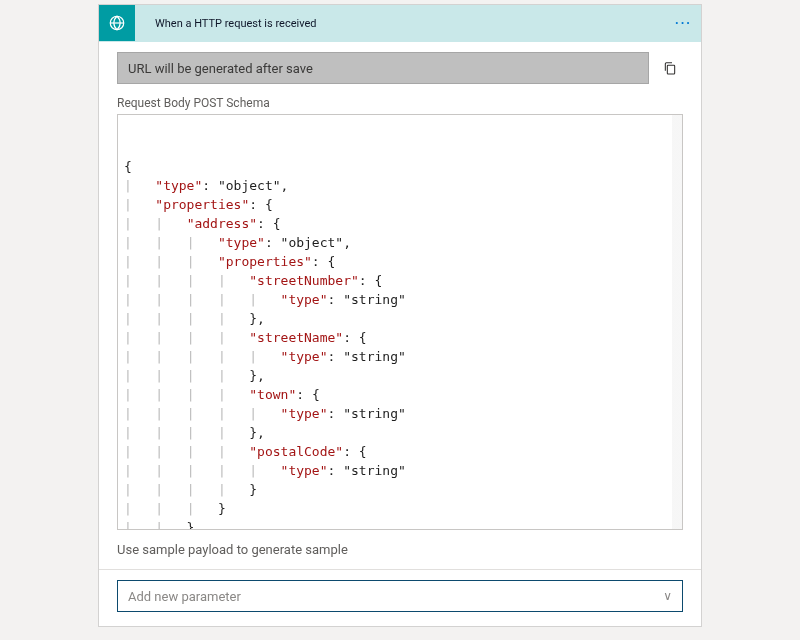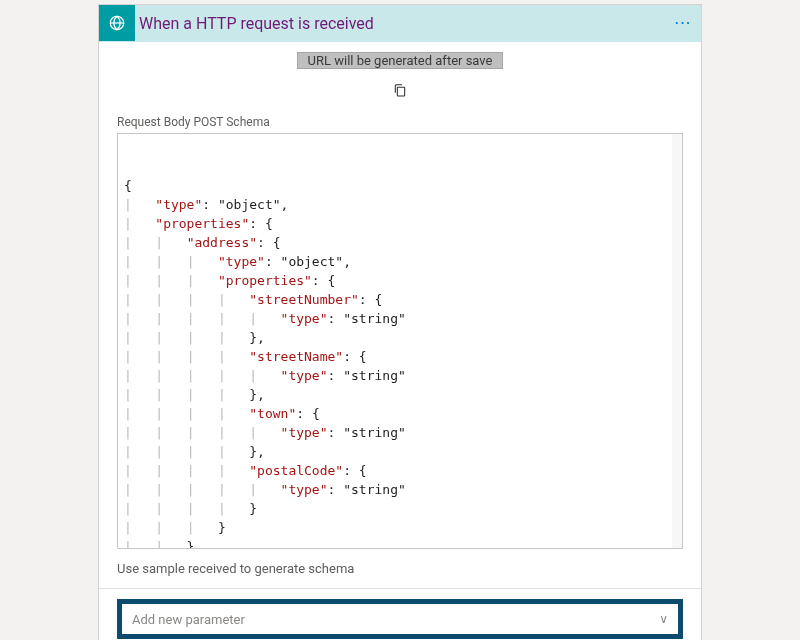--- a/index.html
+++ b/index.html
@@ -33,23 +33,23 @@
     width: 36px;
     height: 36px;
     background: #009ca3;
     display: flex;
     align-items: center;
     justify-content: center;
   }
   .card-header .icon-box svg { width: 18px; height: 18px; }
   .card-header .title {
     flex: 1;
-    padding-left: 4px;
-    font-size: 16px;
-    color: #701a75;
+    padding-left: 20px;
+    font-size: 11px;
+    color: #0f172a;
   }
   .card-header .menu {
     width: 36px;
     text-align: center;
     color: #0078d4;
     font-size: 18px;
     letter-spacing: 1px;
     cursor: pointer;
   }
   .card-body {
@@ -58,21 +58,20 @@
   .field-label {
     font-size: 12px;
     color: #605e5c;
     margin-bottom: 4px;
   }
   .url-row {
     display: flex;
     align-items: center;
     gap: 8px;
     margin-bottom: 12px;
-    flex-direction: column;
   }
   .url-box {
     flex: 1;
     height: 30px;
     background: #bfbfbf;
     border: 1px solid #a6a6a6;
     display: flex;
     align-items: center;
     padding: 0 10px;
     color: #3b3a39;
@@ -124,21 +123,21 @@
   .divider {
     border-top: 1px solid #e1dfdd;
     margin: 12px -18px 0 -18px;
   }
   .add-param {
     margin: 0 -18px -14px -18px;
     padding: 0 0 0 0;
   }
   .add-param-inner {
     margin: 10px 18px 14px 18px;
-    border: 5px solid #0c4a6e;
+    border: 1px solid #0c4a6e;
     height: 30px;
     display: flex;
     align-items: center;
     justify-content: space-between;
     padding: 0 10px;
     color: #8a8886;
     font-size: 13px;
     cursor: pointer;
   }
   .chev { color:#8a8886; font-size:12px; }
@@ -193,21 +192,21 @@
 <span class="g">|</span>   <span class="g">|</span>   <span class="g">|</span>   <span class="g">|</span>   },
 <span class="g">|</span>   <span class="g">|</span>   <span class="g">|</span>   <span class="g">|</span>   <span class="k">"postalCode"</span><span class="p">: </span>{
 <span class="g">|</span>   <span class="g">|</span>   <span class="g">|</span>   <span class="g">|</span>   <span class="g">|</span>   <span class="k">"type"</span><span class="p">: </span>"string"
 <span class="g">|</span>   <span class="g">|</span>   <span class="g">|</span>   <span class="g">|</span>   }
 <span class="g">|</span>   <span class="g">|</span>   <span class="g">|</span>   }
 <span class="g">|</span>   <span class="g">|</span>   }
    }
 }</pre>
     </div>
 
-    <div class="sample-link">Use sample received to generate schema</div>
+    <div class="sample-link">Use sample payload to generate sample</div>
 
     <div class="divider"></div>
 
     <div class="add-param">
       <div class="add-param-inner">
         <span>Add new parameter</span>
         <span class="chev">∨</span>
       </div>
     </div>
 

